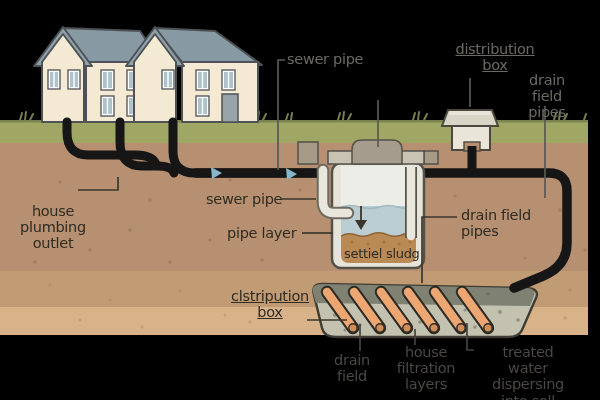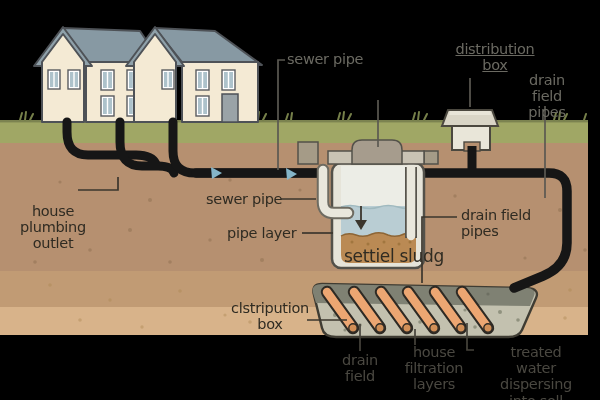--- a/index.html
+++ b/index.html
@@ -6,21 +6,21 @@
   .stage{
     position:relative;width:588px;height:400px;overflow:hidden;
     background:#ffffff;font-family:"DejaVu Sans","Liberation Sans",sans-serif;
   }
   .stage svg{position:absolute;left:0;top:0;}
   .lbl{
     position:absolute;white-space:pre-line;line-height:1.12;
     font-size:14.5px;letter-spacing:-0.3px;pointer-events:none;
   }
   .on-black{color:#6b6a62;}
-  .on-black-dim{color:#4a4841;margin-left:8px;}
+  .on-black-dim{color:#4a4841;}
   .on-soil{color:#2f2b22;}
   .center{transform:translateX(-50%);text-align:center;}
 </style>
 </head>
 <body>
 
 <div class="stage">
 <svg width="600" height="400" viewBox="0 0 600 400">
 
   <rect x="0" y="0" width="600" height="400" fill="#000000"></rect>
@@ -265,24 +265,24 @@
   <div class="lbl on-black center" style="left:495px;top:41px;text-decoration:underline;">distribution
 box</div>
   <div class="lbl on-black center" style="left:547px;top:72px;">drain field
 pipes</div>
 
   <div class="lbl on-soil center" style="left:53px;top:175px;margin-top:28px;">house
 plumbing
 outlet</div>
   <div class="lbl on-soil" style="left:206px;top:191px;">sewer pipe</div>
   <div class="lbl on-soil" style="left:227px;top:225px;">pipe layer</div>
-  <div class="lbl on-soil" style="left:344px;top:247px;font-size:17px;">settiel sludg</div>
+  <div class="lbl on-soil" style="left:344px;top:247px;font-size:13px;">settiel sludg</div>
   <div class="lbl on-soil" style="left:461px;top:207px;">drain field
 pipes</div>
-  <div class="lbl on-soil center" style="left:270px;top:300px;">clstripution
+  <div class="lbl on-soil center" style="left:270px;top:288px;text-decoration:underline;">clstripution
 box</div>
 
   <div class="lbl on-black-dim center" style="left:352px;top:352px;">drain
 field</div>
   <div class="lbl on-black-dim center" style="left:426px;top:344px;">house
 filtration
 layers</div>
   <div class="lbl on-black-dim center" style="left:528px;top:344px;">treated water
 dispersing into soll</div>
 </div>

